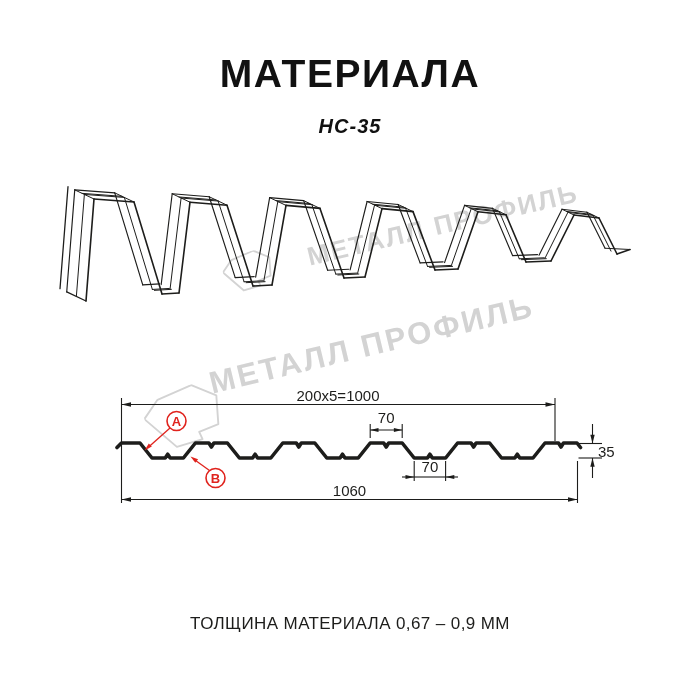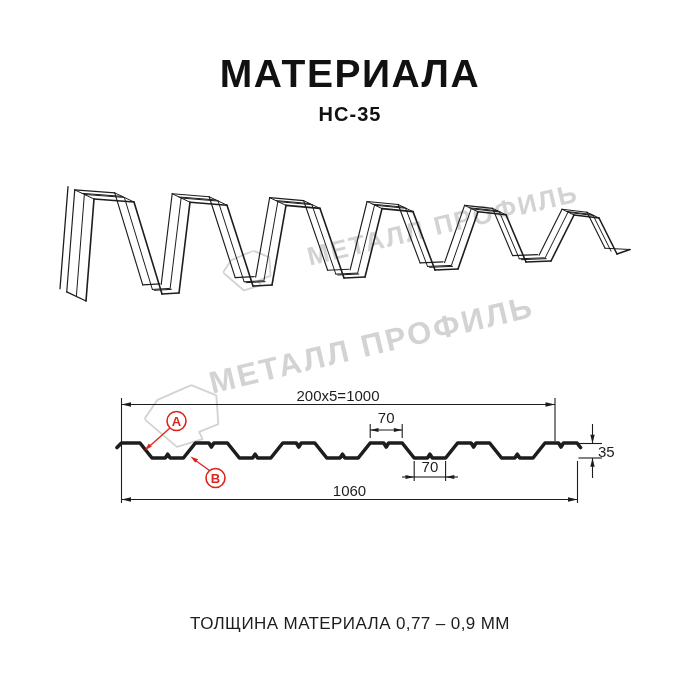--- a/index.html
+++ b/index.html
@@ -1,20 +1,20 @@
 <!DOCTYPE html>
 <html><head>
 <meta charset="utf-8">
 <style>
   html,body{margin:0;padding:0;background:#ffffff;}
   #page{position:relative;width:700px;height:700px;background:#fff;overflow:hidden;
         font-family:"Liberation Sans", sans-serif;}
   .hdr{position:absolute;top:52px;left:0;width:700px;text-align:center;z-index:3;}
   .title{font-size:39px;font-weight:700;letter-spacing:1.5px;color:#111;}
-  .subtitle{margin-top:7px;font-size:20px;font-weight:700;letter-spacing:1px;color:#111;}
+  .subtitle{margin-top:19px;font-size:20px;font-weight:700;letter-spacing:1px;color:#111;font-style:italic;}
   .caption{position:absolute;top:614px;left:0;width:700px;text-align:center;
            font-size:17px;letter-spacing:.4px;color:#1d1d1b;z-index:3;}
   .wm{position:absolute;z-index:1;transform:rotate(-13.5deg);transform-origin:0 50%;
       color:#d3d3d3;white-space:nowrap;}
   .wm .wm-text{font-weight:700;display:inline-block;vertical-align:middle;letter-spacing:2px;}
   .wm1{left:224px;top:258px;}
   .wm1 .wm-text{font-size:26px;margin-left:10px;}
   .wm2{left:146px;top:396px;}
   .wm2 .wm-text{font-size:31px;margin-left:-46px;position:relative;top:-26px;letter-spacing:2.5px;}
   svg.layer{position:absolute;z-index:2;overflow:visible;}
@@ -202,14 +202,14 @@
     <polygon points="144.5,450.5 148.8,443.4 151.8,446.6" fill="#e0231d"></polygon>
     <text class="callout-text" x="176.5" y="425.7" text-anchor="middle" fill="#e0231d">А</text>
     <g stroke="#e0231d" fill="none" stroke-width="1.6">
       <circle cx="215.5" cy="478" r="9.5"></circle>
       <line x1="209.5" y1="470.5" x2="193.5" y2="459" stroke-width="1.3"></line>
     </g>
     <polygon points="190.5,456.5 198.1,459.3 195.3,462.7" fill="#e0231d"></polygon>
     <text class="callout-text" x="215.5" y="482.7" text-anchor="middle" fill="#e0231d">В</text>
   </svg>
 
-  <div class="caption">ТОЛЩИНА МАТЕРИАЛА 0,77 – 0,9 ММ</div>
+  <div class="caption">ТОЛЩИНА МАТЕРИАЛА 0,67 – 0,9 ММ</div>
 </div>
 
 </body></html>

